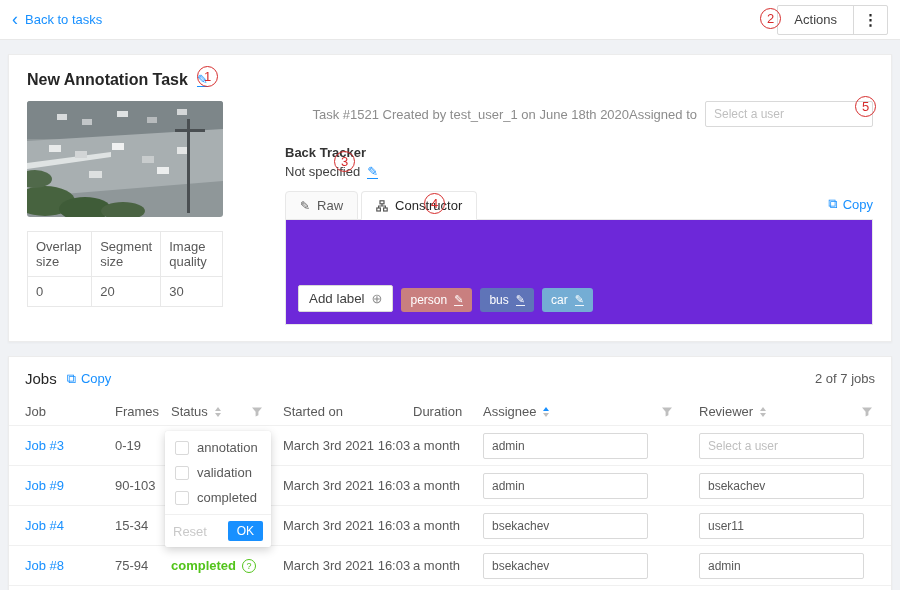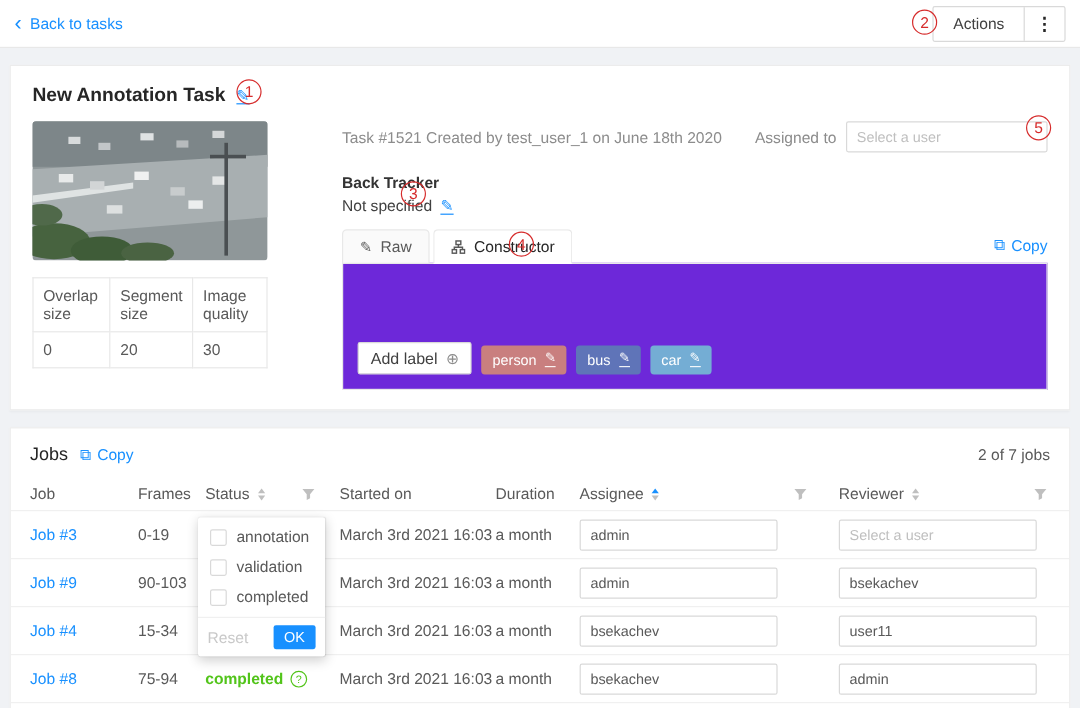--- a/index.html
+++ b/index.html
@@ -20,21 +20,21 @@
   
   .task-title-row{display:flex;align-items:center;gap:9px;margin-bottom:12px}
   .task-title{font-size:16px;font-weight:600;color:#262626}
   .edit-ic{color:#1890ff;font-size:13px;border-bottom:1px solid #1890ff;line-height:13px;cursor:pointer}
   .task-body{display:flex}
   .left-col{width:224px;flex:none}
   .thumb{width:196px;height:116px;border-radius:3px;overflow:hidden;display:block}
   table.params{border-collapse:collapse;margin-top:14px;width:196px}
   table.params td{border:1px solid #e8e8e8;padding:7px 8px;vertical-align:top;color:#595959;background:#fff;width:33.3%}
   .right-col{flex:1;margin-left:34px;position:relative}
-  .meta-row{display:flex;align-items:center;justify-content:space-between;color:#8c8c8c}
+  .meta-row{display:flex;align-items:center;justify-content:flex-end;color:#8c8c8c}
   .assign-wrap{display:flex;align-items:center;gap:8px}
   .ant-input{height:26px;border:1px solid #d9d9d9;border-radius:2px;padding:0 8px;width:168px;font-family:inherit;font-size:12px;color:#595959;outline:none;background:#fff}
   .ant-input::placeholder{color:#bfbfbf}
   .issue-label{margin-top:18px;font-weight:700;color:#333}
   .issue-value{margin-top:4px;color:#404040;display:flex;align-items:center;gap:7px}
   .tabs{display:flex;align-items:flex-end;margin-top:12px;position:relative;z-index:2}
   .tab{display:flex;align-items:center;gap:7px;padding:6px 14px;border:1px solid #e8e8e8;background:#fafafa;border-radius:4px 4px 0 0;margin-right:3px;color:#595959;margin-bottom:-1px;cursor:pointer}
   .tab.active{background:#fff;border-bottom-color:#fff;color:#262626}
   .tab-ic{color:#595959;font-size:12px;display:flex;align-items:center}
   .copy-link{margin-left:auto;display:flex;gap:5px;align-items:center;color:#1890ff;padding-bottom:7px;cursor:pointer}

